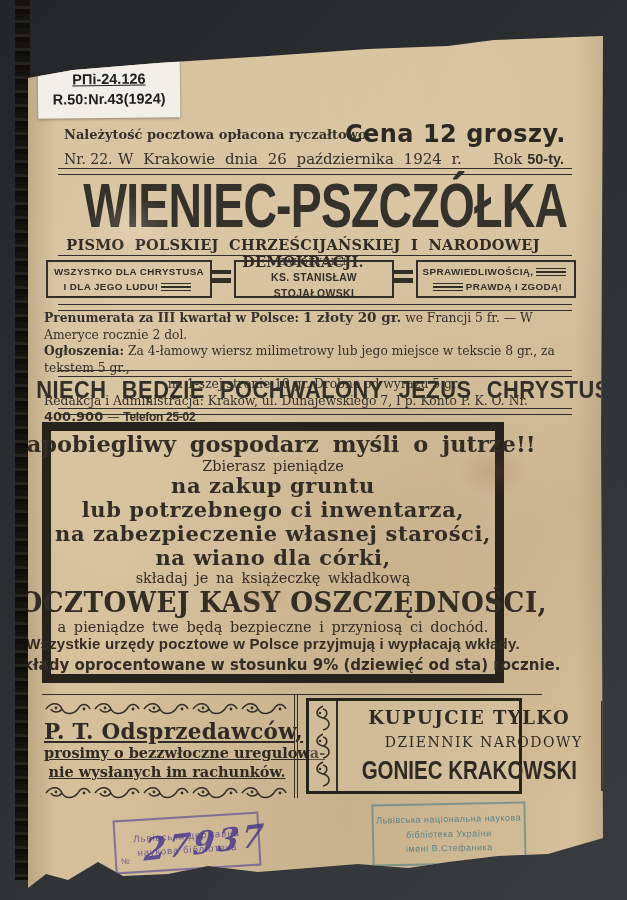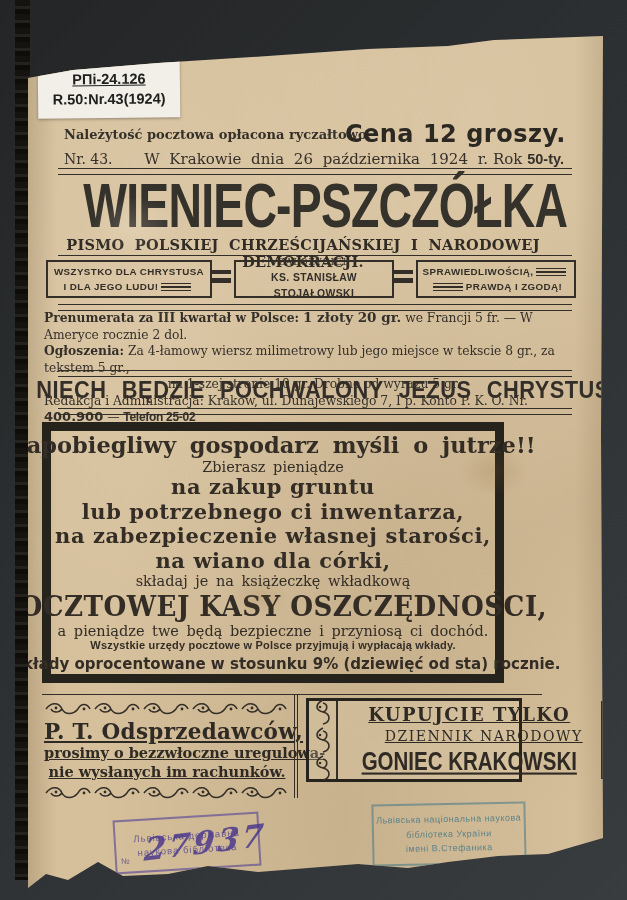--- a/index.html
+++ b/index.html
@@ -79,33 +79,33 @@
   .adbox{
     position:absolute;left:14px;top:406px;width:462px;height:261px;border:9px solid #26221c;
     box-sizing:border-box;display:flex;flex-direction:column;justify-content:space-evenly;align-items:center;
     text-align:center;color:#332d26;
   }
   .ad-h1{font-family:"DejaVu Serif",serif;font-weight:bold;font-size:22.5px;word-spacing:6px;white-space:nowrap;}
   .ad-sm{font-family:"DejaVu Serif",serif;font-size:14.5px;word-spacing:3px;}
   .ad-b{font-family:"DejaVu Serif",serif;font-weight:bold;font-size:21px;line-height:1.12;letter-spacing:0.6px;white-space:nowrap;text-align:center;}
   .ad-big{font-family:"DejaVu Serif",serif;font-weight:bold;font-size:27.5px;white-space:nowrap;
     transform:scaleX(0.95);letter-spacing:0.5px;}
-  .ad-sans{font-family:"Liberation Sans",sans-serif;font-weight:bold;font-size:11px;letter-spacing:0.2px;white-space:nowrap;}
+  .ad-sans{font-family:"Liberation Sans",sans-serif;font-weight:bold;font-size:15px;letter-spacing:0.2px;white-space:nowrap;}
   .ad-last{font-family:"DejaVu Sans",sans-serif;font-weight:bold;font-size:15.5px;white-space:nowrap;transform:scaleX(0.97);}
   .hand{font-size:18px;margin-right:6px;}
   
   .noticebox{position:absolute;left:16px;top:685px;width:246px;height:94px;color:#2f2a24;text-align:center;text-decoration:underline;}
   .orn-strip{display:block;width:100%;height:15px;}
   .notice-title{font-family:"DejaVu Serif",serif;font-weight:bold;font-size:21.5px;margin-top:3px;letter-spacing:0.3px;white-space:nowrap;}
   .notice-line{font-family:"DejaVu Serif",serif;font-weight:bold;font-size:14.5px;line-height:1.3;white-space:nowrap;}
   .vdiv{position:absolute;left:266px;top:679px;height:103px;width:2px;
     border-left:1.6px solid #332e27;border-right:1.6px solid #332e27;}
   .goniec{
-    position:absolute;left:278px;top:682px;width:216px;height:84px;border:3px solid #26221c;
-    box-sizing:border-box;display:flex;color:#2f2a24;background:rgba(233,216,184,0.25);text-decoration:underline;
+    position:absolute;left:278px;top:682px;width:216px;height:96px;border:3px solid #26221c;
+    box-sizing:border-box;display:flex;color:#2f2a24;background:rgba(233,216,184,0.25);
   }
   .orn-col{width:27px;flex:none;display:flex;align-items:center;justify-content:center;}
   .orn-col.l{border-right:2px solid #332e27;}
   .orn-col.r{border-left:2px solid #332e27;}
   .goniec-mid{flex:1;display:flex;flex-direction:column;justify-content:space-evenly;align-items:center;text-align:center;}
   .g1{font-family:"DejaVu Serif",serif;font-weight:bold;font-size:18px;letter-spacing:1.5px;white-space:nowrap;}
   .g2{font-family:"DejaVu Serif",serif;font-size:14px;letter-spacing:1.5px;white-space:nowrap;margin-left:29px;}
   .g3{font-family:"Liberation Sans",sans-serif;font-weight:bold;font-size:25px;white-space:nowrap;
     transform:scale(0.82,1.05);letter-spacing:0px;}
   
@@ -136,22 +136,22 @@
 
 <div class="paper">
 
   <div class="label">
     <div class="l1">РПі-24.126</div>
     <div class="l2">R.50:Nr.43(1924)</div>
   </div>
 
   <div class="abs serifb" style="left:36px;top:111px;font-size:13px;">Należytość pocztowa opłacona ryczałtowo.</div>
   <div class="price">Cena 12 groszy.</div>
-  <div class="abs" style="left:36px;top:135px;font-size:14px;">Nr. 43.</div>
-  <div class="abs" style="left:90px;top:134px;width:370px;text-align:right;font-size:15px;word-spacing:5px;">W Krakowie dnia 26 października 1924 r.</div>
+  <div class="abs" style="left:36px;top:135px;font-size:14px;">Nr. 22.</div>
+  <div class="abs" style="left:90px;top:134px;width:370px;text-align:left;font-size:15px;word-spacing:5px;">W Krakowie dnia 26 października 1924 r.</div>
   <div class="abs" style="right:40px;top:134px;font-size:15px;">
     <span>Rok</span>
     <span class="sans" style="font-weight:bold;font-size:14.5px;">50-ty.</span>
   </div>
   <div class="rule2" style="left:30px;right:32px;top:152px;"></div>
 
   <div class="masthead">WIENIEC-PSZCZÓŁKA</div>
   <div class="subtitle">PISMO POLSKIEJ CHRZEŚCIJAŃSKIEJ I NARODOWEJ DEMOKRACJI.</div>
   <div class="rule1" style="left:30px;right:32px;top:239px;"></div>
 

